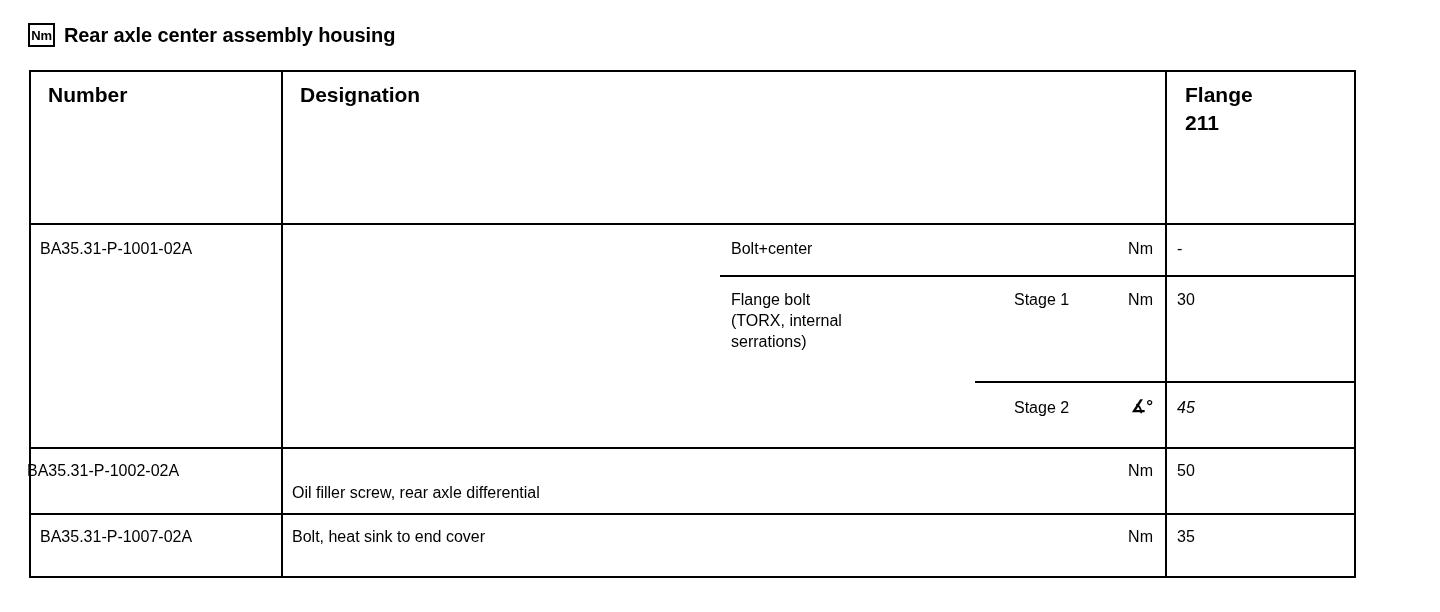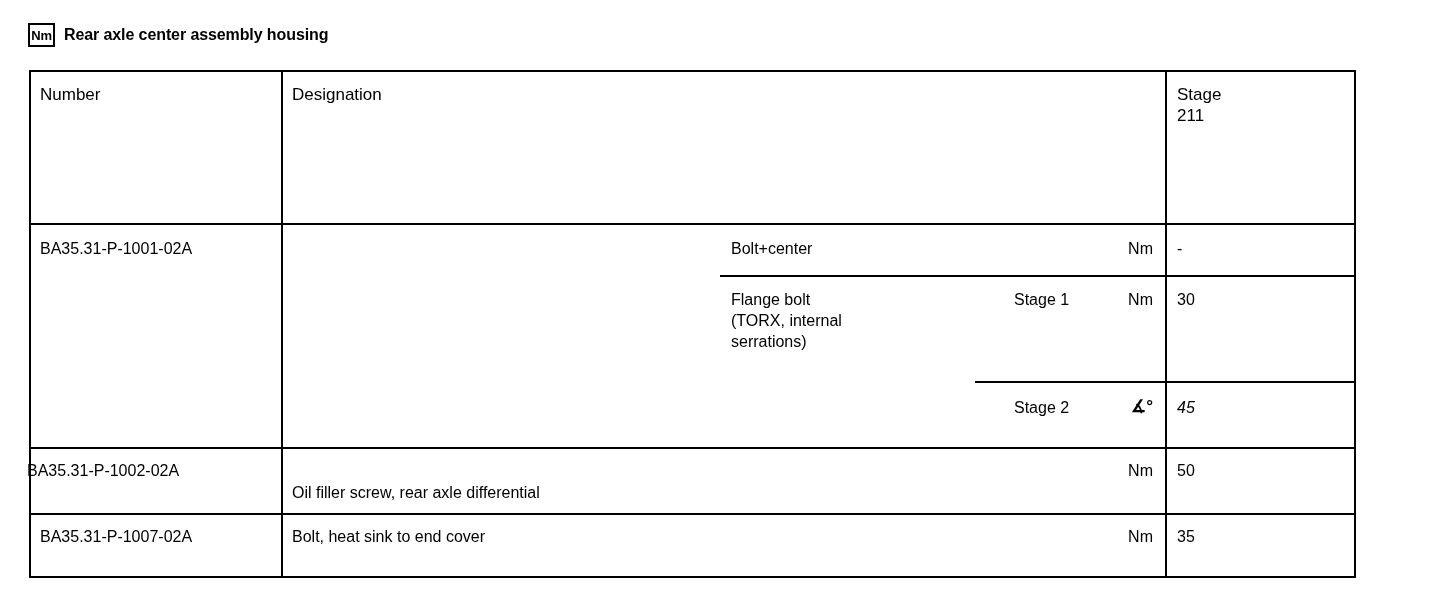--- a/index.html
+++ b/index.html
@@ -39,21 +39,21 @@
     display: flex;
     align-items: center;
     justify-content: center;
     font-size: 13px;
     font-weight: bold;
     line-height: 1;
     letter-spacing: -0.3px;
     box-sizing: border-box;
   }
   .title-text {
-    font-size: 16px;
+    font-size: 20px;
     font-weight: bold;
     letter-spacing: -0.1px;
     white-space: nowrap;
     text-align: center;
   }
 
   
   .frame {
     position: absolute;
     left: 29px;
@@ -91,22 +91,23 @@
   }
 
   
   .txt {
     position: absolute;
     font-size: 16px;
     line-height: 21px;
     white-space: pre-line;
   }
   .txt.head {
-    font-weight: normal;
-    font-size: 17px;
+    font-weight: bold;
+    font-size: 21px;
+    margin-left: 8px;
   }
   .txt.right {
     text-align: right;
   }
   .angle-sym {
     font-size: 17px;
     font-weight: bold;
   }
 </style>
 </head>
@@ -128,22 +129,22 @@
   <div class="h-rule" style="left:720px; top:275px; width:636px;"></div>
 
   <div class="h-rule" style="left:975px; top:381px; width:381px;"></div>
 
   <div class="h-rule" style="left:29px; top:447px; width:1327px;"></div>
 
   <div class="h-rule" style="left:29px; top:513px; width:1327px;"></div>
 
   <div class="txt head" style="left:40px; top:84px;">Number</div>
   <div class="txt head" style="left:292px; top:84px;">Designation</div>
-  <div class="txt head" style="left:1177px; top:84px;">Stage</div>
-  <div class="txt head" style="left:1177px; top:105px;text-align:right;">211</div>
+  <div class="txt head" style="left:1177px; top:84px;">Flange</div>
+  <div class="txt head" style="left:1177px; top:112px;text-align:right;">211</div>
 
   <div class="txt" style="left:40px; top:238px;">BA35.31-P-1001-02A</div>
 
   <div class="txt" style="left:731px; top:238px;">Bolt+center</div>
   <div class="txt right" style="left:1000px; top:238px; width:153px;">Nm</div>
   <div class="txt" style="left:1177px; top:238px;">-</div>
 
   <div class="txt" style="left:731px; top:289px;">Flange bolt
 (TORX, internal
 serrations)</div>

